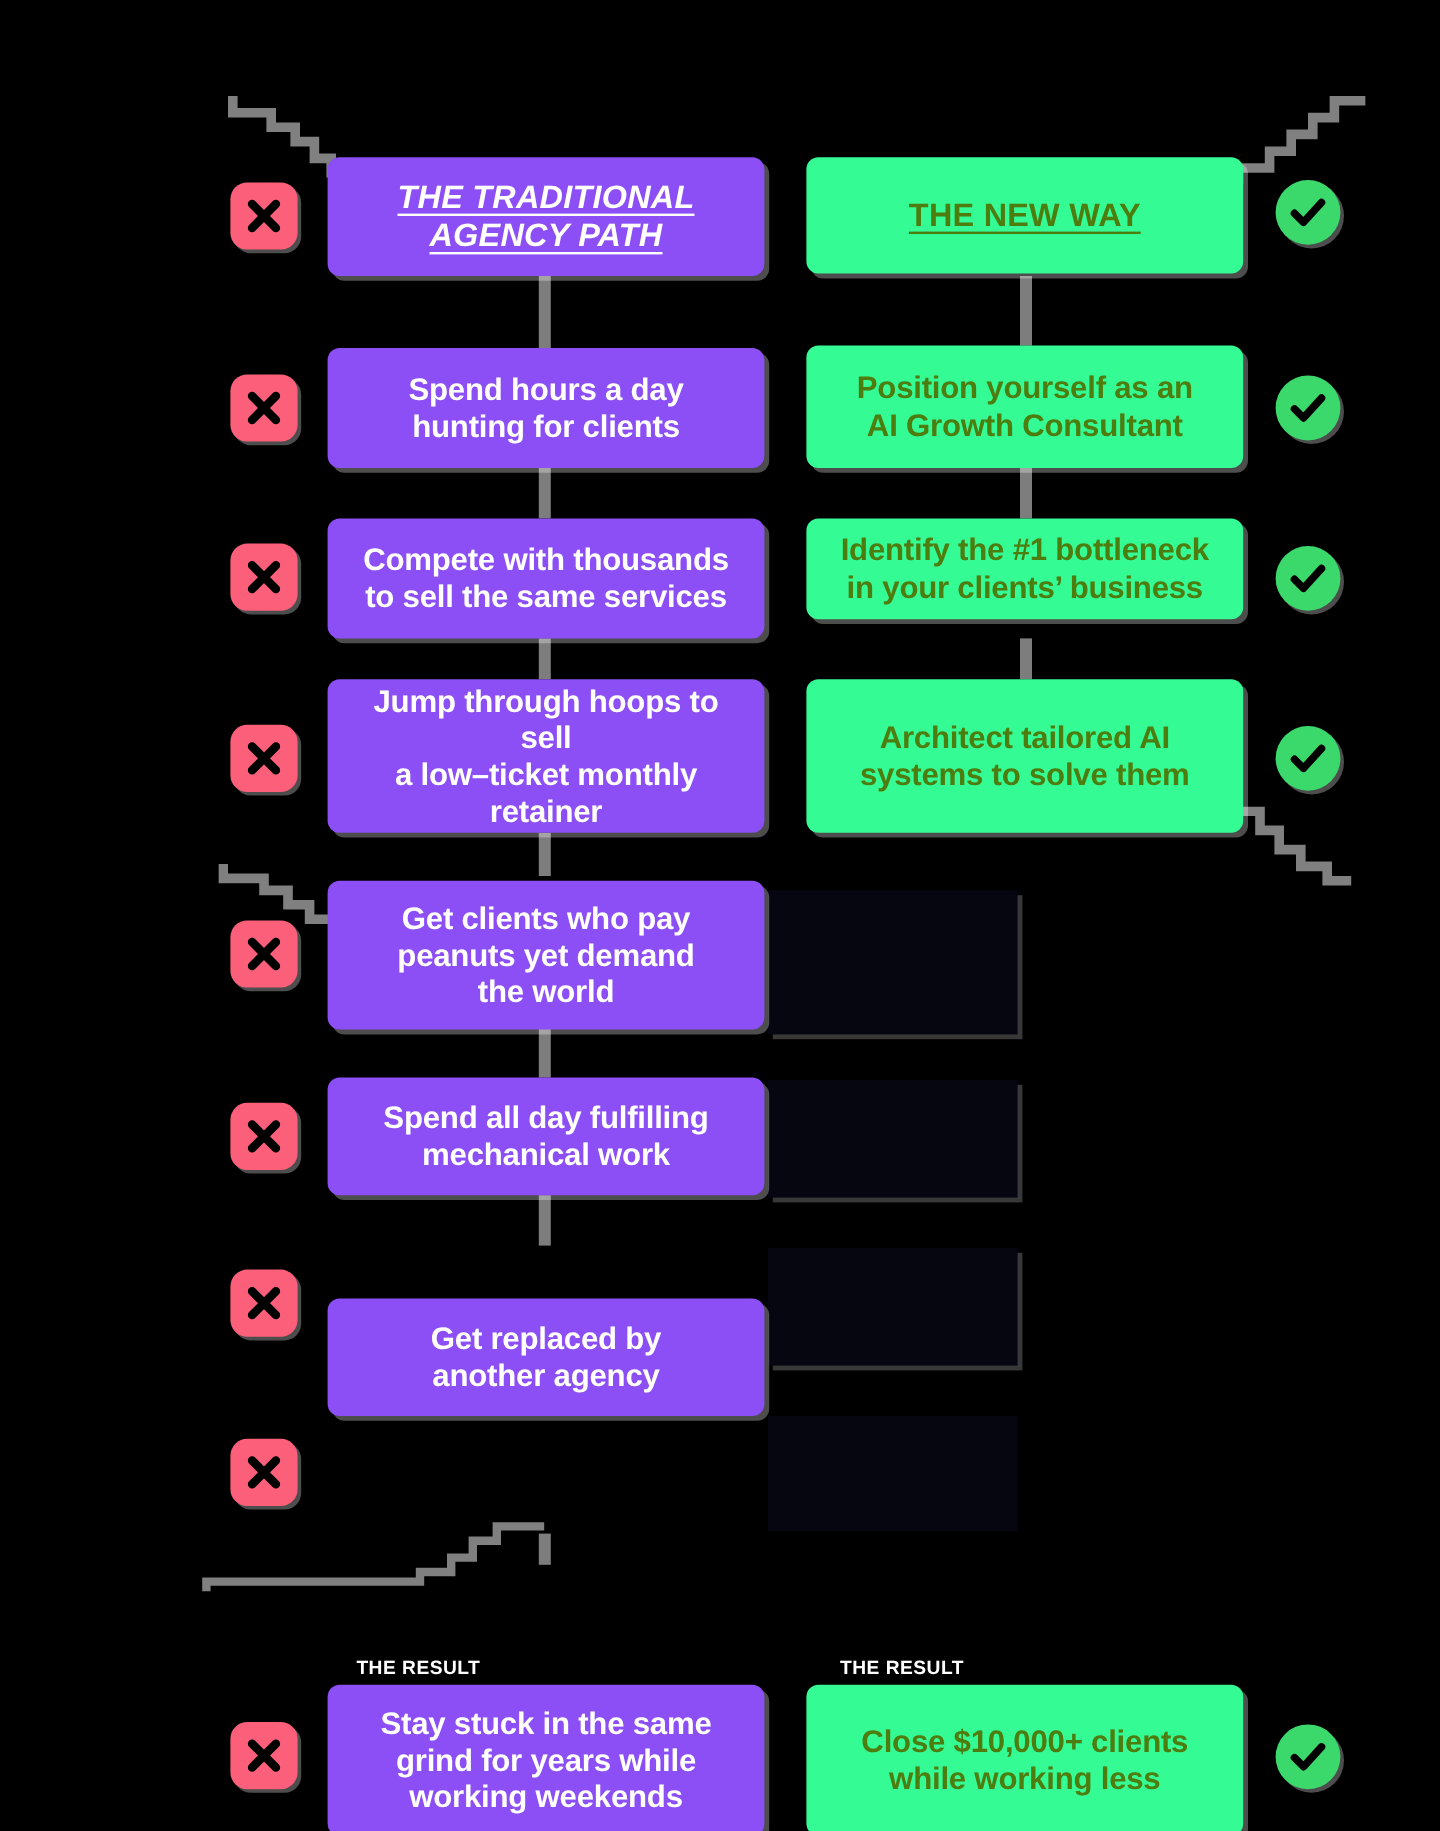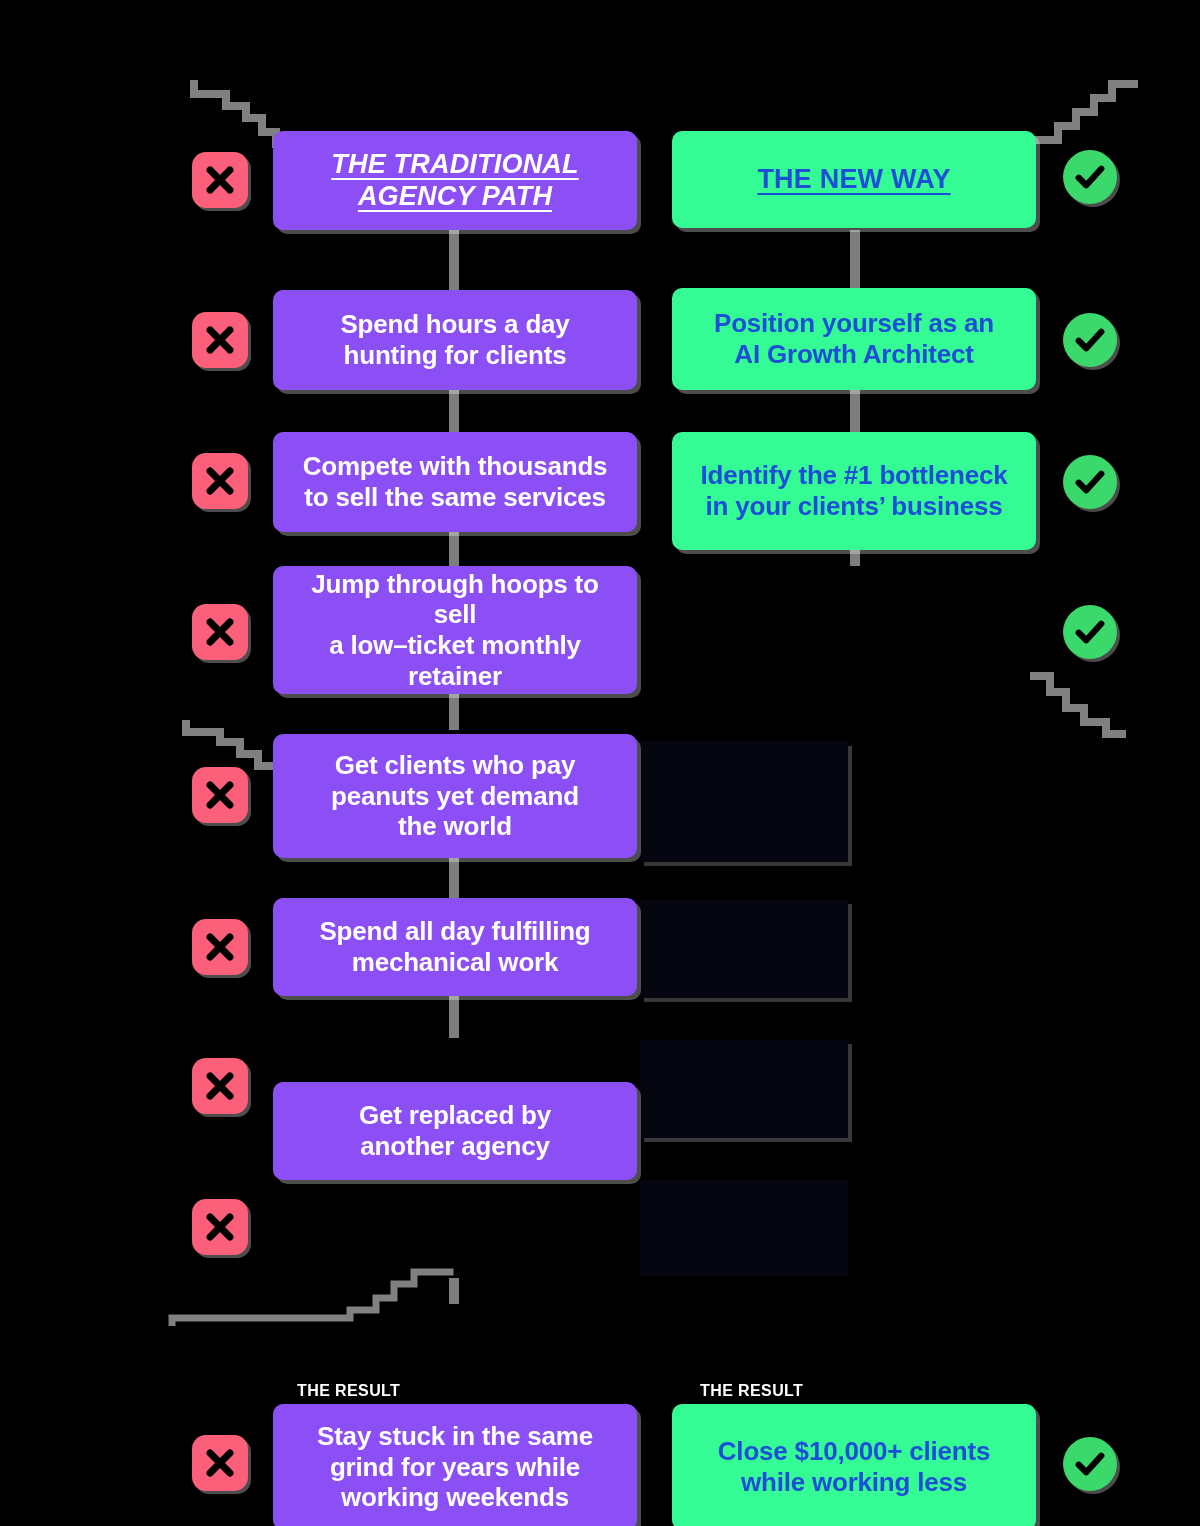--- a/index.html
+++ b/index.html
@@ -47,21 +47,21 @@
     border-radius: 10px;
     display: flex;
     align-items: center;
     justify-content: center;
     text-align: center;
     padding: 10px 18px;
     line-height: 1.18;
     box-shadow: 4px 4px 0 0 rgba(255,255,255,0.30);
   }
   .card.purple { background: #8C4EF5; color: #FFFFFF; }
-  .card.green  { background: #35FB94; color: #1d4ed8; }
+  .card.green  { background: #35FB94; color: #4d7c0f; }
   .card .txt {
     font-weight: 700;
     font-size: 26px;
     letter-spacing: -0.2px;
     white-space: pre-line;
   }
   .card.header .txt {
     font-size: 27px;
     text-decoration: underline;
     text-underline-offset: 5px;
@@ -235,37 +235,41 @@
     <span class="txt">THE NEW WAY</span>
   </div>
 
   <div class="icon-check" style="left:1063px; top:313px;">
     <svg viewBox="0 0 24 24" aria-hidden="true">
         <path d="M4.5 12.5 L9.5 17.5 L19.5 6.5" fill="none" stroke="#000" stroke-width="4.2" stroke-linecap="round" stroke-linejoin="round"></path>
       </svg>
   </div>
   <div class="card green" style="left:672px; top:288px; width:364px; height:102px;">
     <span class="txt">Position yourself as an
-AI Growth Architect</span>
+AI Growth Consultant</span>
   </div>
 
   <div class="icon-check" style="left:1063px; top:455px;">
     <svg viewBox="0 0 24 24" aria-hidden="true">
         <path d="M4.5 12.5 L9.5 17.5 L19.5 6.5" fill="none" stroke="#000" stroke-width="4.2" stroke-linecap="round" stroke-linejoin="round"></path>
       </svg>
   </div>
-  <div class="card green" style="left:672px; top:432px; width:364px; height:118px;">
+  <div class="card green" style="left:672px; top:432px; width:364px; height:84px;">
     <span class="txt">Identify the #1 bottleneck
 in your clients’ business</span>
   </div>
 
   <div class="icon-check" style="left:1063px; top:605px;">
     <svg viewBox="0 0 24 24" aria-hidden="true">
         <path d="M4.5 12.5 L9.5 17.5 L19.5 6.5" fill="none" stroke="#000" stroke-width="4.2" stroke-linecap="round" stroke-linejoin="round"></path>
       </svg>
+  </div>
+  <div class="card green" style="left:672px; top:566px; width:364px; height:128px;">
+    <span class="txt">Architect tailored AI
+systems to solve them</span>
   </div>
 
   <div class="result-label" style="left:700px; top:1382px;">THE RESULT</div>
   <div class="icon-check" style="left:1063px; top:1437px;">
     <svg viewBox="0 0 24 24" aria-hidden="true">
         <path d="M4.5 12.5 L9.5 17.5 L19.5 6.5" fill="none" stroke="#000" stroke-width="4.2" stroke-linecap="round" stroke-linejoin="round"></path>
       </svg>
   </div>
   <div class="card green" style="left:672px; top:1404px; width:364px; height:126px;">
     <span class="txt">Close $10,000+ clients

